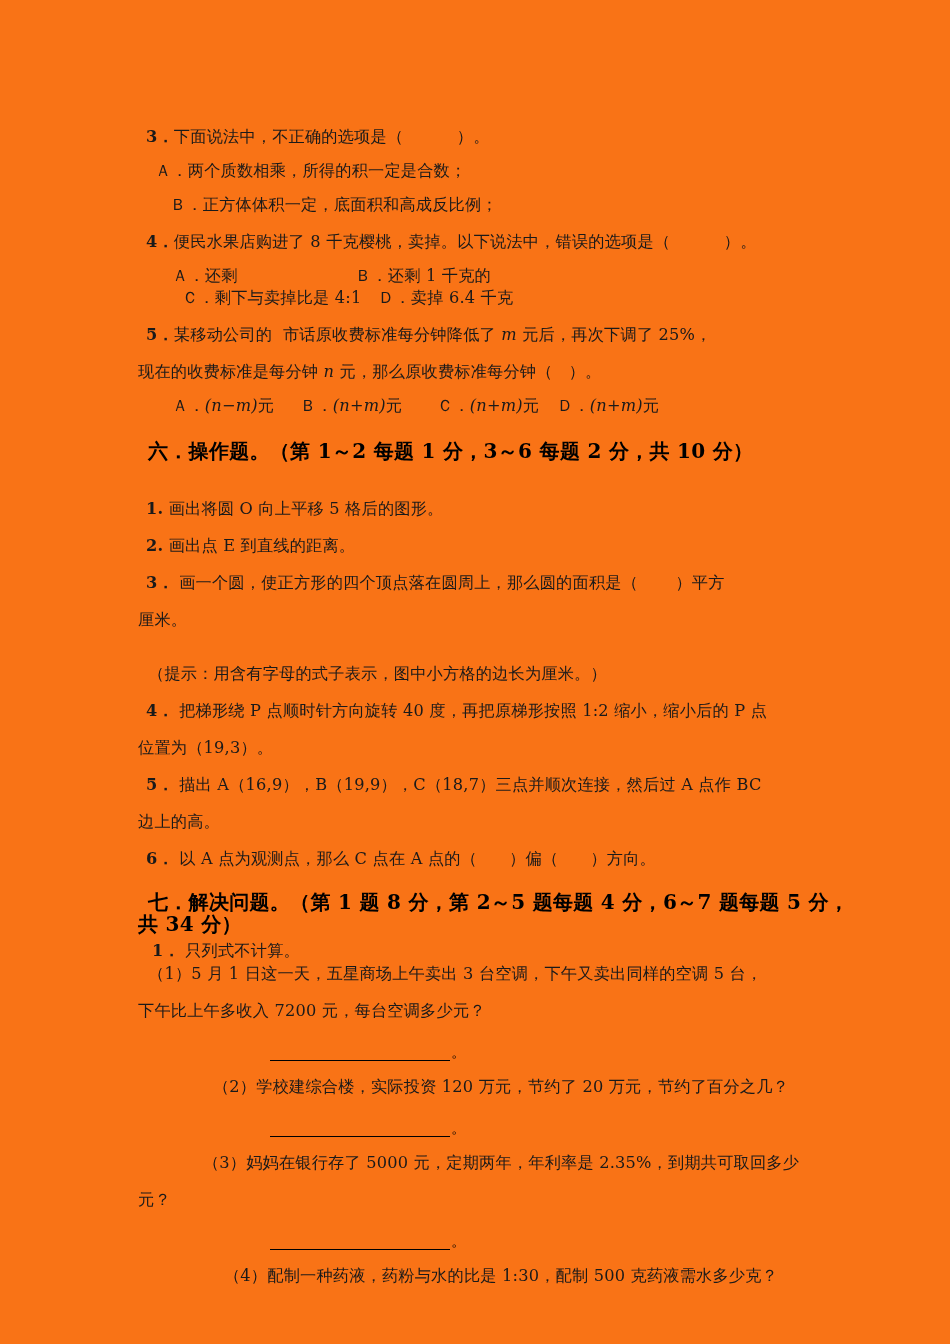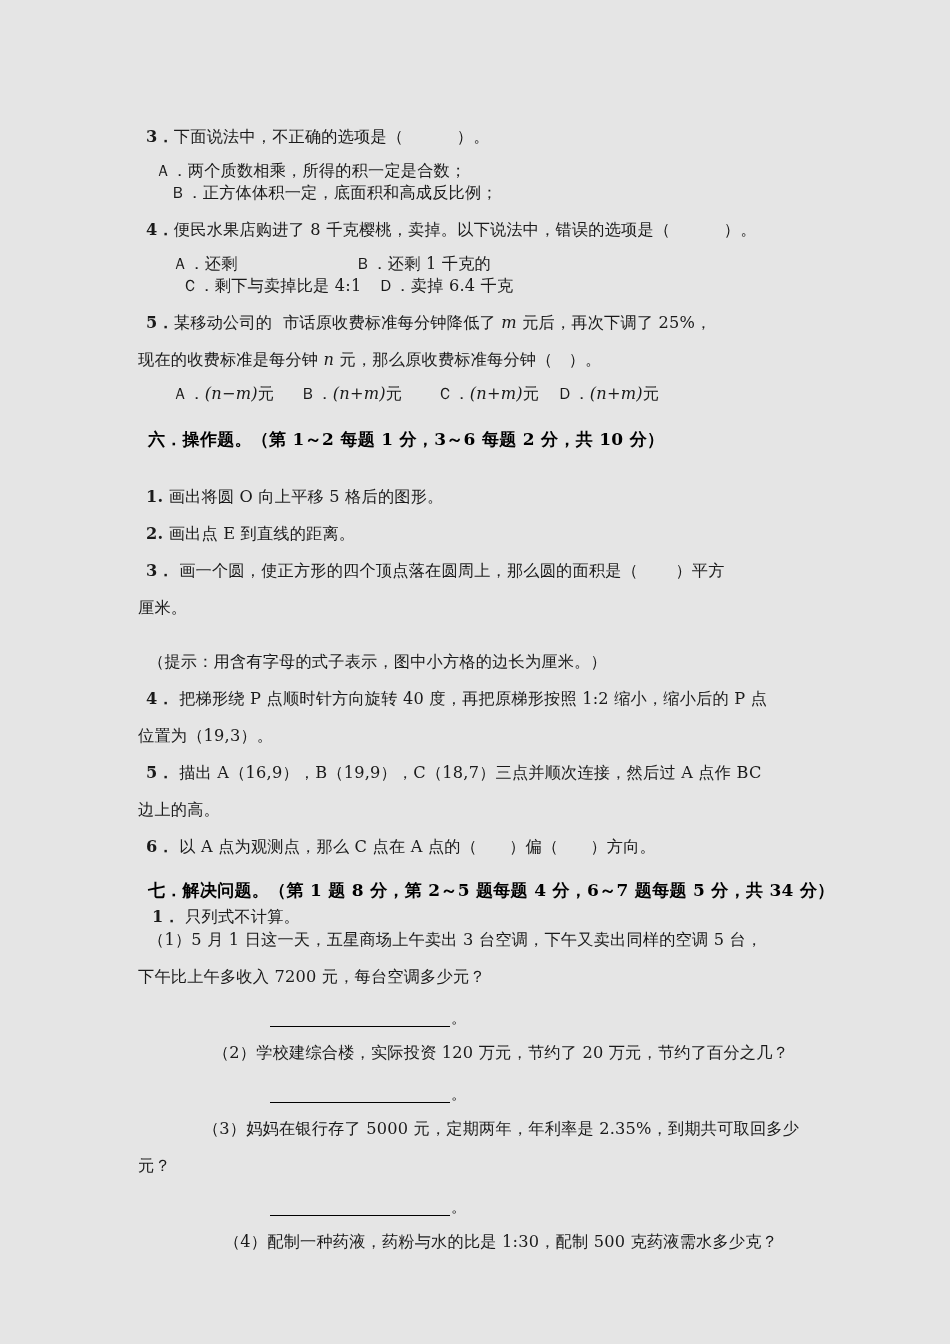--- a/index.html
+++ b/index.html
@@ -9,21 +9,21 @@
     background: #ffffff;
   }
   body {
     font-family: "DejaVu Serif", "Liberation Serif", serif;
     color: #000000;
   }
   .page {
     position: relative;
     width: 950px;
     height: 1344px;
-    background: #e5e5e5;
+    background: #f97316;
     overflow: hidden;
     box-sizing: border-box;
     padding: 0;
   }
   .content {
     position: absolute;
     left: 138px;
     top: 110px;
     width: 716px;
   }
@@ -46,21 +46,21 @@
   }
   .cont {                   
     margin-top: 17px;
     text-indent: 0px;
   }
   .opt {                    
     margin-top: 14px;
     text-indent: 17px;
   }
   .opt2 {                   
-    margin-top: 2px;
+    margin-top: 14px;
     text-indent: 32px;
   }
   .opt-pair {
     margin-top: 2px;
     text-indent: 22px;
   }
   .hint {
     margin-top: 34px;
     text-indent: 10px;
   }
@@ -78,21 +78,21 @@
     font-weight: bold;
     font-family: "DejaVu Serif", "Liberation Serif", serif;
   }
   .var {
     font-style: italic;
   }
 
   
   .section {
     font-weight: bold;
-    font-size: 17px;
+    font-size: 20px;
     line-height: 22px;
     letter-spacing: 0.3px;
     color: #000;
     text-indent: 10px;
   }
   .section-6 { margin-top: 24px; }
   .section-7 { margin-top: 22px; }
 
   
   .blank-row {

